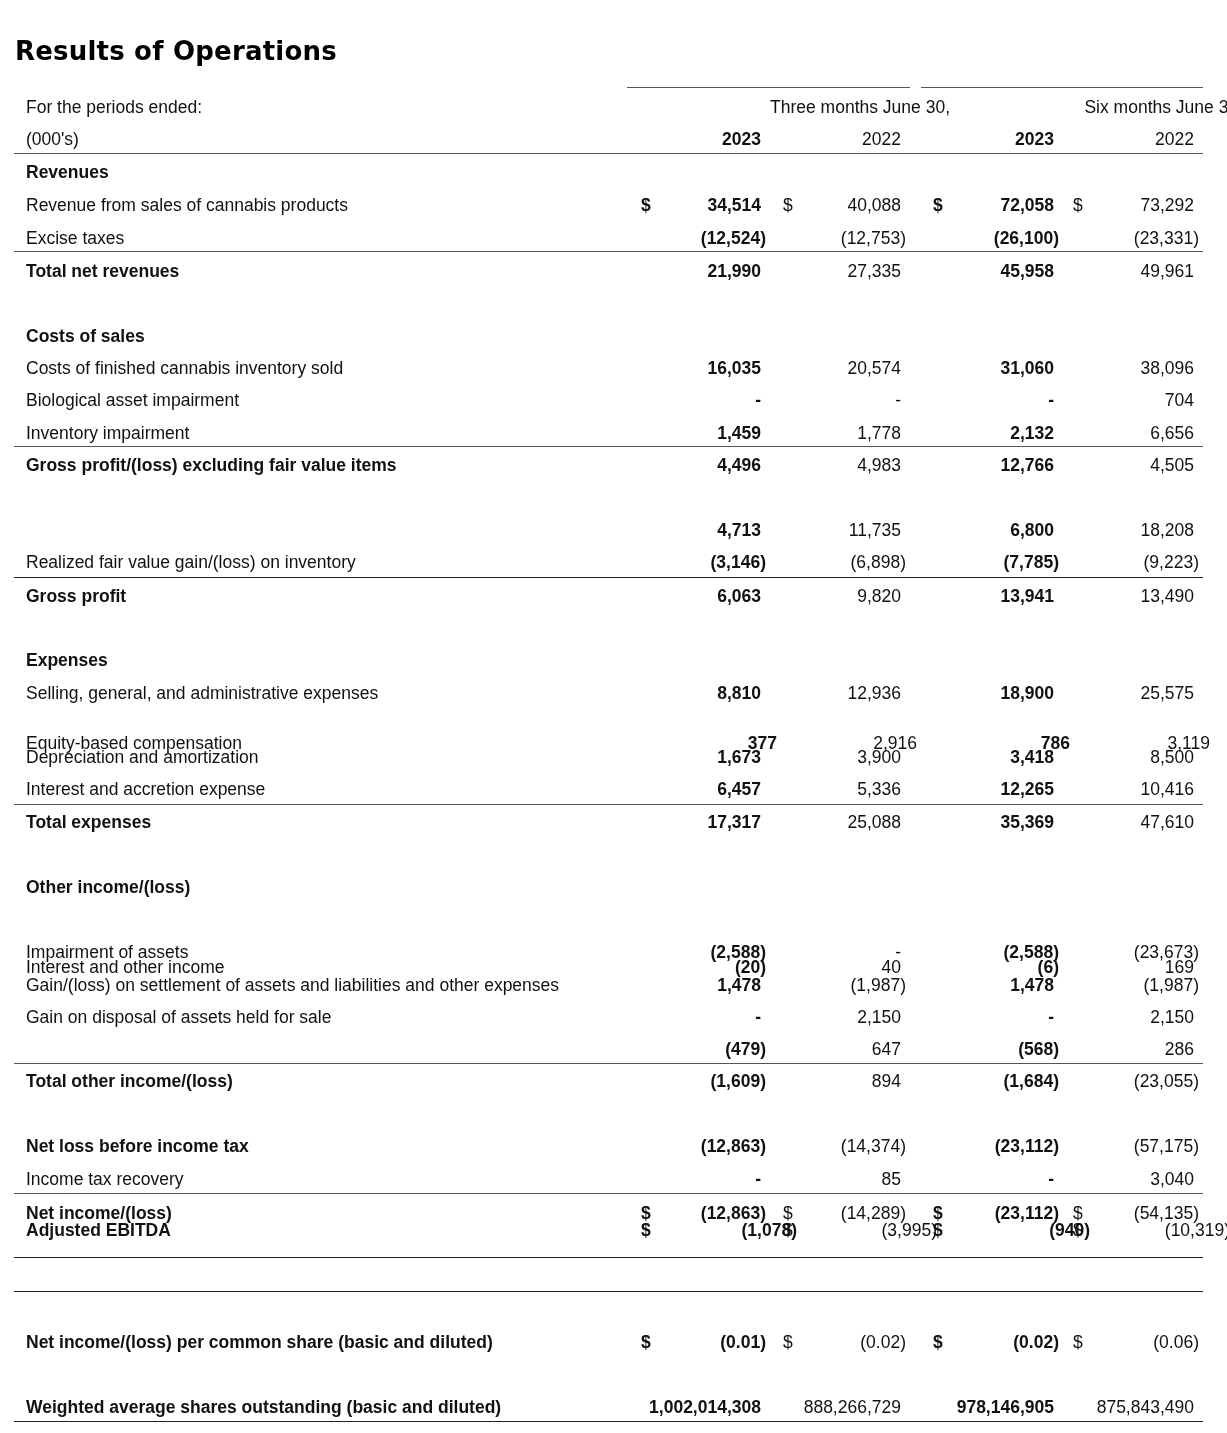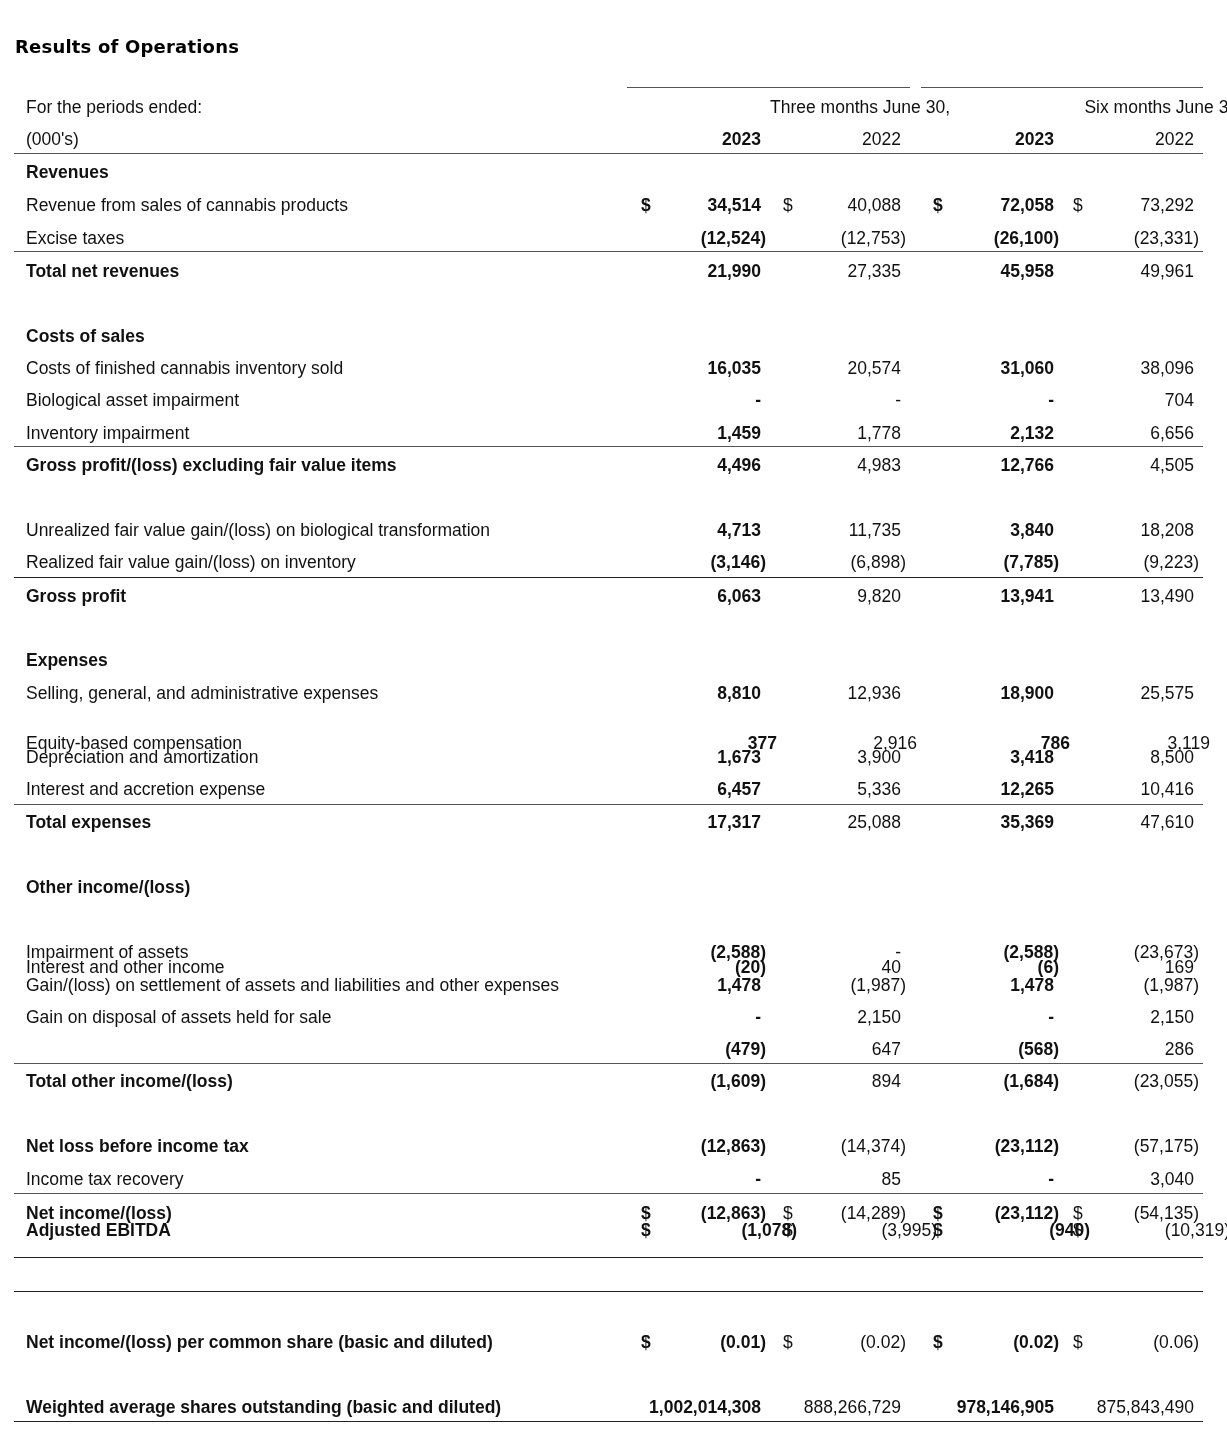--- a/index.html
+++ b/index.html
@@ -1,19 +1,19 @@
 <!DOCTYPE html>
 <html><head>
 <meta charset="utf-8">
 <style>
   html, body { margin: 0; padding: 0; background: #ffffff; }
   body { width: 1227px; height: 1433px; position: relative; overflow: hidden;
          font-family: "Liberation Sans", sans-serif; color: #111111; }
   .title { position: absolute; left: 15px; top: 36px; font-family: "DejaVu Sans", sans-serif;
-           font-weight: bold; font-size: 18px; letter-spacing: 0.2px; color: #000; }
+           font-weight: bold; font-size: 26px; letter-spacing: 0.2px; color: #000; }
   .hline { position: absolute; height: 0; border-top: 1.5px solid #555; }
   .hline.dark { border-top-color: #222; }
   .row { position: absolute; left: 0; width: 1227px; height: 32px; font-size: 17.5px; line-height: 32px; }
   .lbl { position: absolute; left: 26px; white-space: nowrap; }
   .b { font-weight: bold; }
   .cur { position: absolute; width: 14px; text-align: left; }
   .val { position: absolute; text-align: right; white-space: nowrap; }
   .c1 { left: 641px; }
   .c2 { left: 783px; }
   .c3 { left: 933px; }
@@ -104,24 +104,23 @@
 <div class="hline" style="left:14px; width:1189px; top:446px;"></div>
 <div class="row" style="top:449px;">
   <span class="lbl b">Gross profit/(loss) excluding fair value items</span>
   <span class="val v1 b">4,496</span>
   <span class="val v2">4,983</span>
   <span class="val v3 b">12,766</span>
   <span class="val v4">4,505</span>
 </div>
 
 <div class="row" style="top:514px;">
-  <span class="lbl">Unrealized fair value gain/(loss) on biological transformation</span>
   <span class="val v1 b">4,713</span>
   <span class="val v2">11,735</span>
-  <span class="val v3 b">3,840</span>
+  <span class="val v3 b">6,800</span>
   <span class="val v4">18,208</span>
 </div>
 <div class="row" style="top:546px;">
   <span class="lbl">Realized fair value gain/(loss) on inventory</span>
   <span class="val v1 b neg">(3,146)</span>
   <span class="val v2 neg">(6,898)</span>
   <span class="val v3 b neg">(7,785)</span>
   <span class="val v4 neg">(9,223)</span>
 </div>
 <div class="hline dark" style="left:14px; width:1189px; top:577px;"></div>

